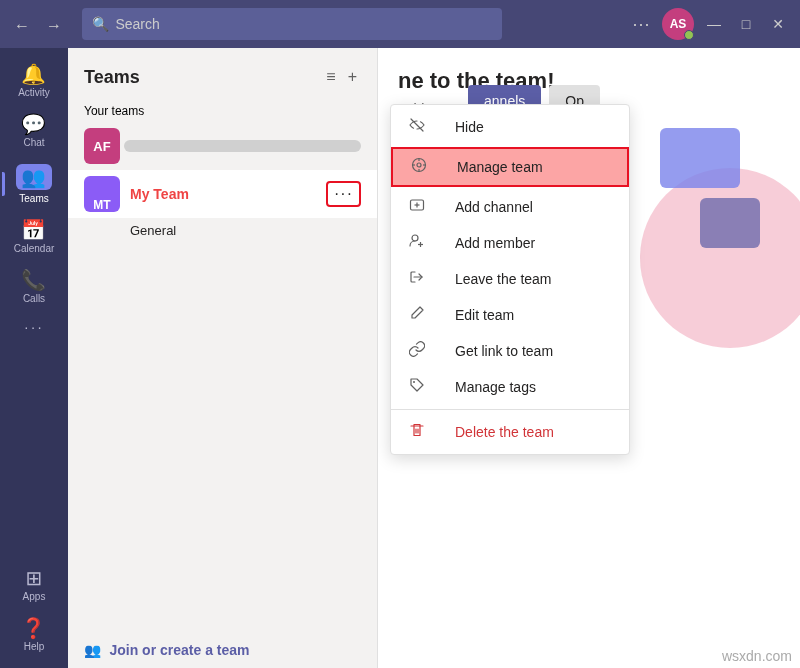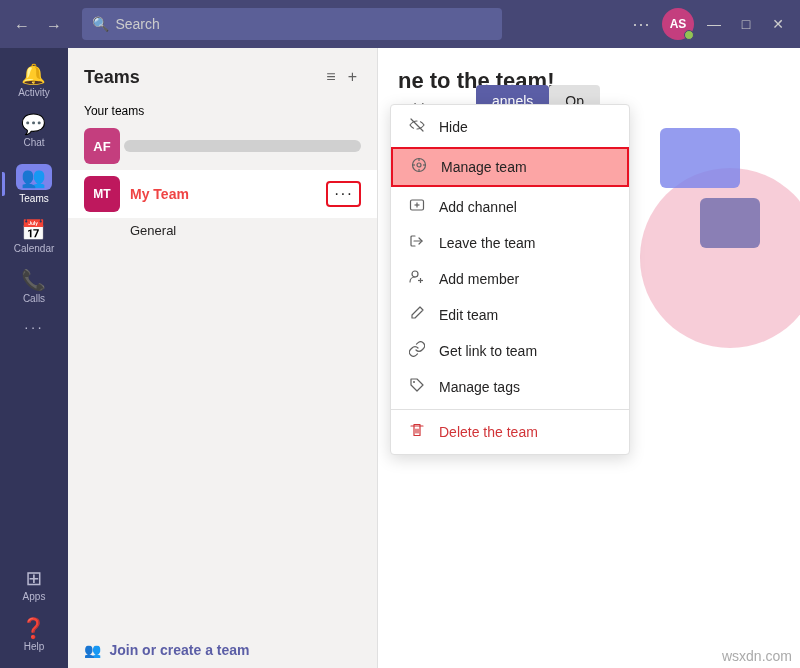--- a/index.html
+++ b/index.html
@@ -221,25 +221,25 @@
       align-items: center;
       padding: 6px 16px;
       gap: 10px;
       cursor: pointer;
       background: #fff;
       position: relative;
     }
     .team-avatar-mt {
       width: 36px; height: 36px;
       border-radius: 6px;
-      background: #be185d;
+      background: #8b5cf6;
       color: #fff;
       font-size: 12px;
       font-weight: 600;
-      display: flex; align-items: center; justify-content: center;
+      display: flex; align-items: flex-end; justify-content: center;
       flex-shrink: 0;
     }
     .team-name-text {
       font-size: 14px;
       color: #ef4444;
       font-weight: 600;
       flex: 1;
     }
 
     
@@ -308,21 +308,21 @@
       border: 1px solid #e0e0e0;
       border-radius: 4px;
       box-shadow: 0 4px 16px rgba(0,0,0,0.15);
       z-index: 20;
       padding: 4px 0;
     }
     .dropdown-item {
       display: flex;
       align-items: center;
       padding: 8px 16px;
-      gap: 12px;
+      gap: 28px;
       cursor: pointer;
       font-size: 14px;
       color: #252424;
     }
     .dropdown-item.manage-team {
       background: #fca5a5;
       border: 2px solid #e81123;
       margin: 2px 0;
     }
     .dropdown-item.delete-item {
@@ -456,21 +456,21 @@
       <div class="welcome-sub">e things to get going...</div>
 
       <div style="position:absolute;right:0;top:60px;width:200px;height:280px;">
 
         <div style="position:absolute;right:-20px;top:60px;width:180px;height:180px;background:#f4b8c8;border-radius:50%;opacity:0.7;"></div>
 
         <div style="position:absolute;right:60px;top:20px;width:80px;height:60px;background:#7b83eb;border-radius:6px;opacity:0.8;"></div>
         <div style="position:absolute;right:40px;top:90px;width:60px;height:50px;background:#5b5ea6;border-radius:6px;opacity:0.7;"></div>
       </div>
 
-      <div style="position:absolute;bottom:20px;right:200px;display:flex;">
+      <div style="position:absolute;bottom:20px;right:200px;display:flex;gap:8px;">
         <button style="background:#5b5ea6;color:#fff;border:none;padding:8px 16px;border-radius:4px;font-size:14px;cursor:pointer;">annels</button>
         <button style="background:#e0e0e0;color:#252424;border:none;padding:8px 16px;border-radius:4px;font-size:14px;cursor:pointer;">Op</button>
       </div>
     </div>
 
     <div class="dropdown-menu">
 
       <div class="dropdown-item">
         <span class="dropdown-icon">
           <svg width="16" height="16" viewBox="0 0 16 16" fill="none" xmlns="http://www.w3.org/2000/svg">
@@ -501,43 +501,43 @@
             <line x1="8" y1="5.5" x2="8" y2="10.5" stroke="#616161" stroke-width="1.2"></line>
             <line x1="5.5" y1="8" x2="10.5" y2="8" stroke="#616161" stroke-width="1.2"></line>
           </svg>
         </span>
         <span>Add channel</span>
       </div>
 
       <div class="dropdown-item">
         <span class="dropdown-icon">
           <svg width="16" height="16" viewBox="0 0 16 16" fill="none">
-            <path d="M6 3H3a1 1 0 00-1 1v8a1 1 0 001 1h3" stroke="#616161" stroke-width="1.2" stroke-linecap="round"></path>
-            <polyline points="10,5 13,8 10,11" stroke="#616161" stroke-width="1.2" stroke-linecap="round" stroke-linejoin="round"></polyline>
-            <line x1="5" y1="8" x2="13" y2="8" stroke="#616161" stroke-width="1.2" stroke-linecap="round"></line>
-          </svg>
-        </span>
-        <span>Leave the team</span>
-      </div>
-
-      <div class="dropdown-item">
-        <span class="dropdown-icon">
-          <svg width="16" height="16" viewBox="0 0 16 16" fill="none">
             <circle cx="6" cy="5" r="3" stroke="#616161" stroke-width="1.2"></circle>
             <path d="M1 13c0-2.8 2.2-5 5-5" stroke="#616161" stroke-width="1.2" stroke-linecap="round"></path>
             <line x1="11.5" y1="9" x2="11.5" y2="14" stroke="#616161" stroke-width="1.2"></line>
             <line x1="9" y1="11.5" x2="14" y2="11.5" stroke="#616161" stroke-width="1.2"></line>
           </svg>
         </span>
         <span>Add member</span>
       </div>
 
       <div class="dropdown-item">
         <span class="dropdown-icon">
           <svg width="16" height="16" viewBox="0 0 16 16" fill="none">
+            <path d="M6 3H3a1 1 0 00-1 1v8a1 1 0 001 1h3" stroke="#616161" stroke-width="1.2" stroke-linecap="round"></path>
+            <polyline points="10,5 13,8 10,11" stroke="#616161" stroke-width="1.2" stroke-linecap="round" stroke-linejoin="round"></polyline>
+            <line x1="5" y1="8" x2="13" y2="8" stroke="#616161" stroke-width="1.2" stroke-linecap="round"></line>
+          </svg>
+        </span>
+        <span>Leave the team</span>
+      </div>
+
+      <div class="dropdown-item">
+        <span class="dropdown-icon">
+          <svg width="16" height="16" viewBox="0 0 16 16" fill="none">
             <path d="M11 2l3 3L6 13H3v-3L11 2z" stroke="#616161" stroke-width="1.2" stroke-linecap="round" stroke-linejoin="round"></path>
           </svg>
         </span>
         <span>Edit team</span>
       </div>
 
       <div class="dropdown-item">
         <span class="dropdown-icon">
           <svg width="16" height="16" viewBox="0 0 16 16" fill="none">
             <path d="M7 9a4 4 0 006 0l1.5-1.5a4 4 0 00-5.65-5.65L7.5 3.2" stroke="#616161" stroke-width="1.2" stroke-linecap="round"></path>

